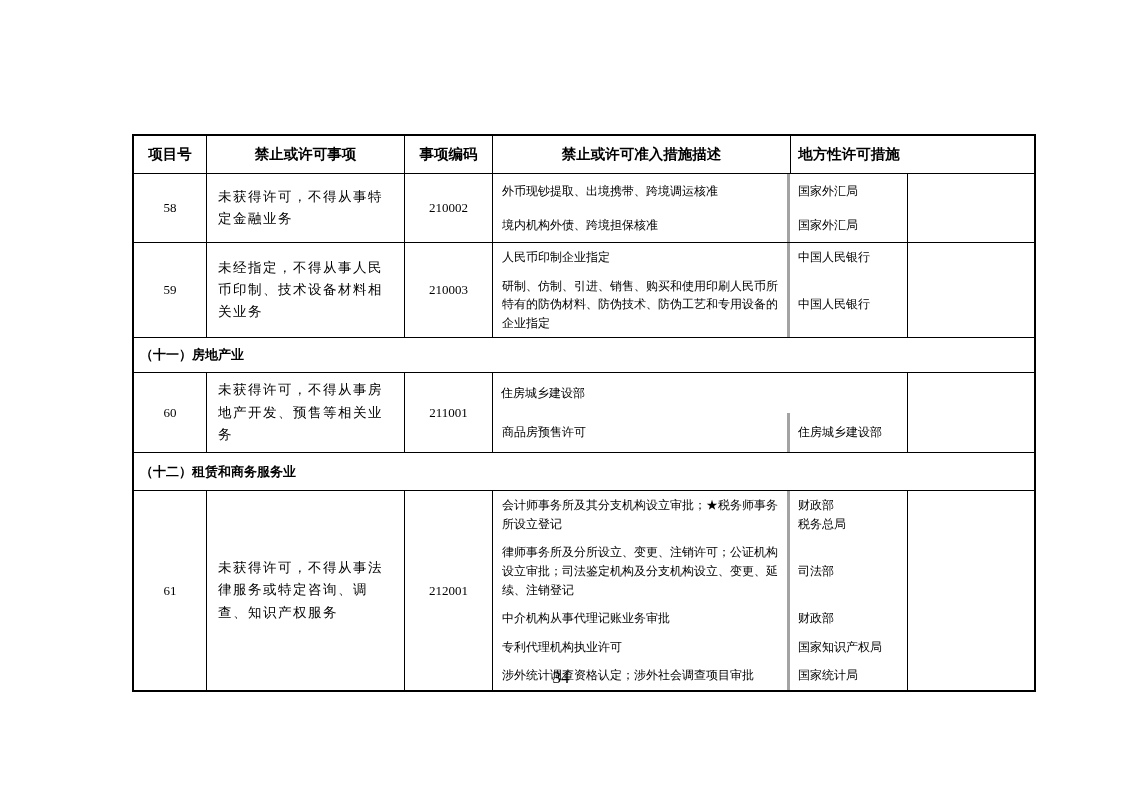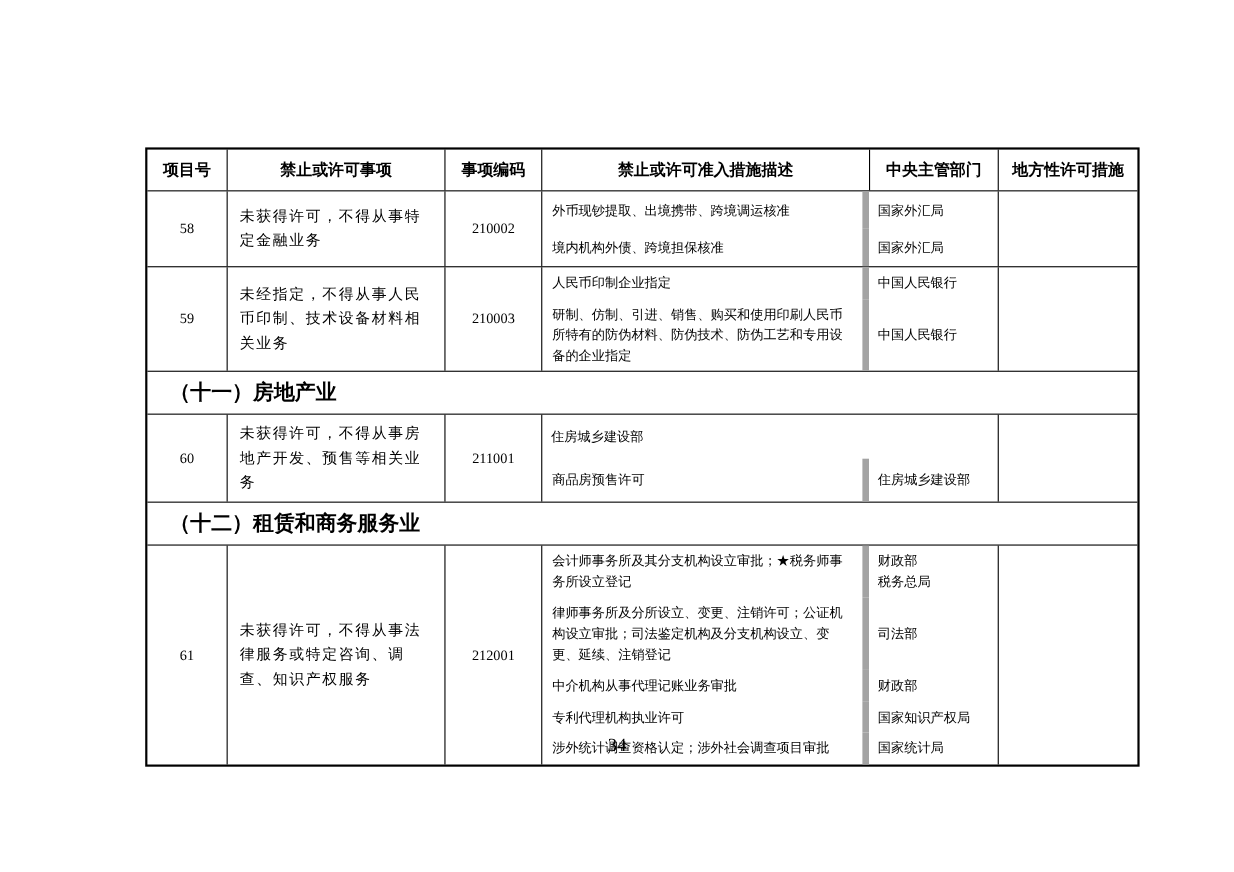--- a/index.html
+++ b/index.html
@@ -37,36 +37,36 @@
     font-size: 13px;
   }
   .c-matter {
     display: flex; align-items: center;
     font-size: 13.5px; line-height: 1.65; letter-spacing: 1.5px;
     padding: 6px 10px 6px 11px;
   }
   .c-measures { display: flex; flex-direction: column; }
   .entry { flex: 1 1 auto; display: grid; grid-template-columns: 297px 1fr; }
   .entry .desc {
-    border-right: 6px solid #a3a3a3;
+    border-right: 3px solid #a3a3a3;
     display: flex; align-items: center;
     font-size: 12px; line-height: 1.55;
     padding: 5px 8px 5px 9px;
   }
   .entry .dept {
     display: flex; align-items: center;
     font-size: 12px; line-height: 1.55;
     padding: 5px 6px 5px 8px;
     white-space: pre-line;
   }
   .srow {
     display: flex; align-items: center;
     font-family: "Liberation Sans", "DejaVu Sans", sans-serif;
-    font-weight: bold; font-size: 19px;
-    padding: 6px 20px; min-height: 36px;
+    font-weight: bold; font-size: 13px;
+    padding: 6px 6px; min-height: 36px;
   }
   .h-head { min-height: 37px; }
   .h-r58  { min-height: 69px; }
   .h-r59  { min-height: 90px; }
   .h-s11  { min-height: 35px; }
   .h-r60  { min-height: 67px; }
   .h-s12  { min-height: 38px; }
   .h-r61  { min-height: 198px; }
   .page-number {
     position: absolute;
@@ -80,21 +80,20 @@
 
 <div class="page">
 
   <div class="doc-table">
 
     <div class="thead h-head">
       <div class="cell hcell">项目号</div>
       <div class="cell hcell">禁止或许可事项</div>
       <div class="cell hcell">事项编码</div>
       <div class="cell hcell">禁止或许可准入措施描述</div>
-      <div class="cell hcell">中央主管部门</div>
       <div class="cell hcell">地方性许可措施</div>
     </div>
 
     <div class="trow h-r58">
       <div class="cell c-id">58</div>
       <div class="cell c-matter">未获得许可，不得从事特定金融业务</div>
       <div class="cell c-code">210002</div>
       <div class="cell c-measures">
         <div class="entry">
           <div class="desc">外币现钞提取、出境携带、跨境调运核准</div>

